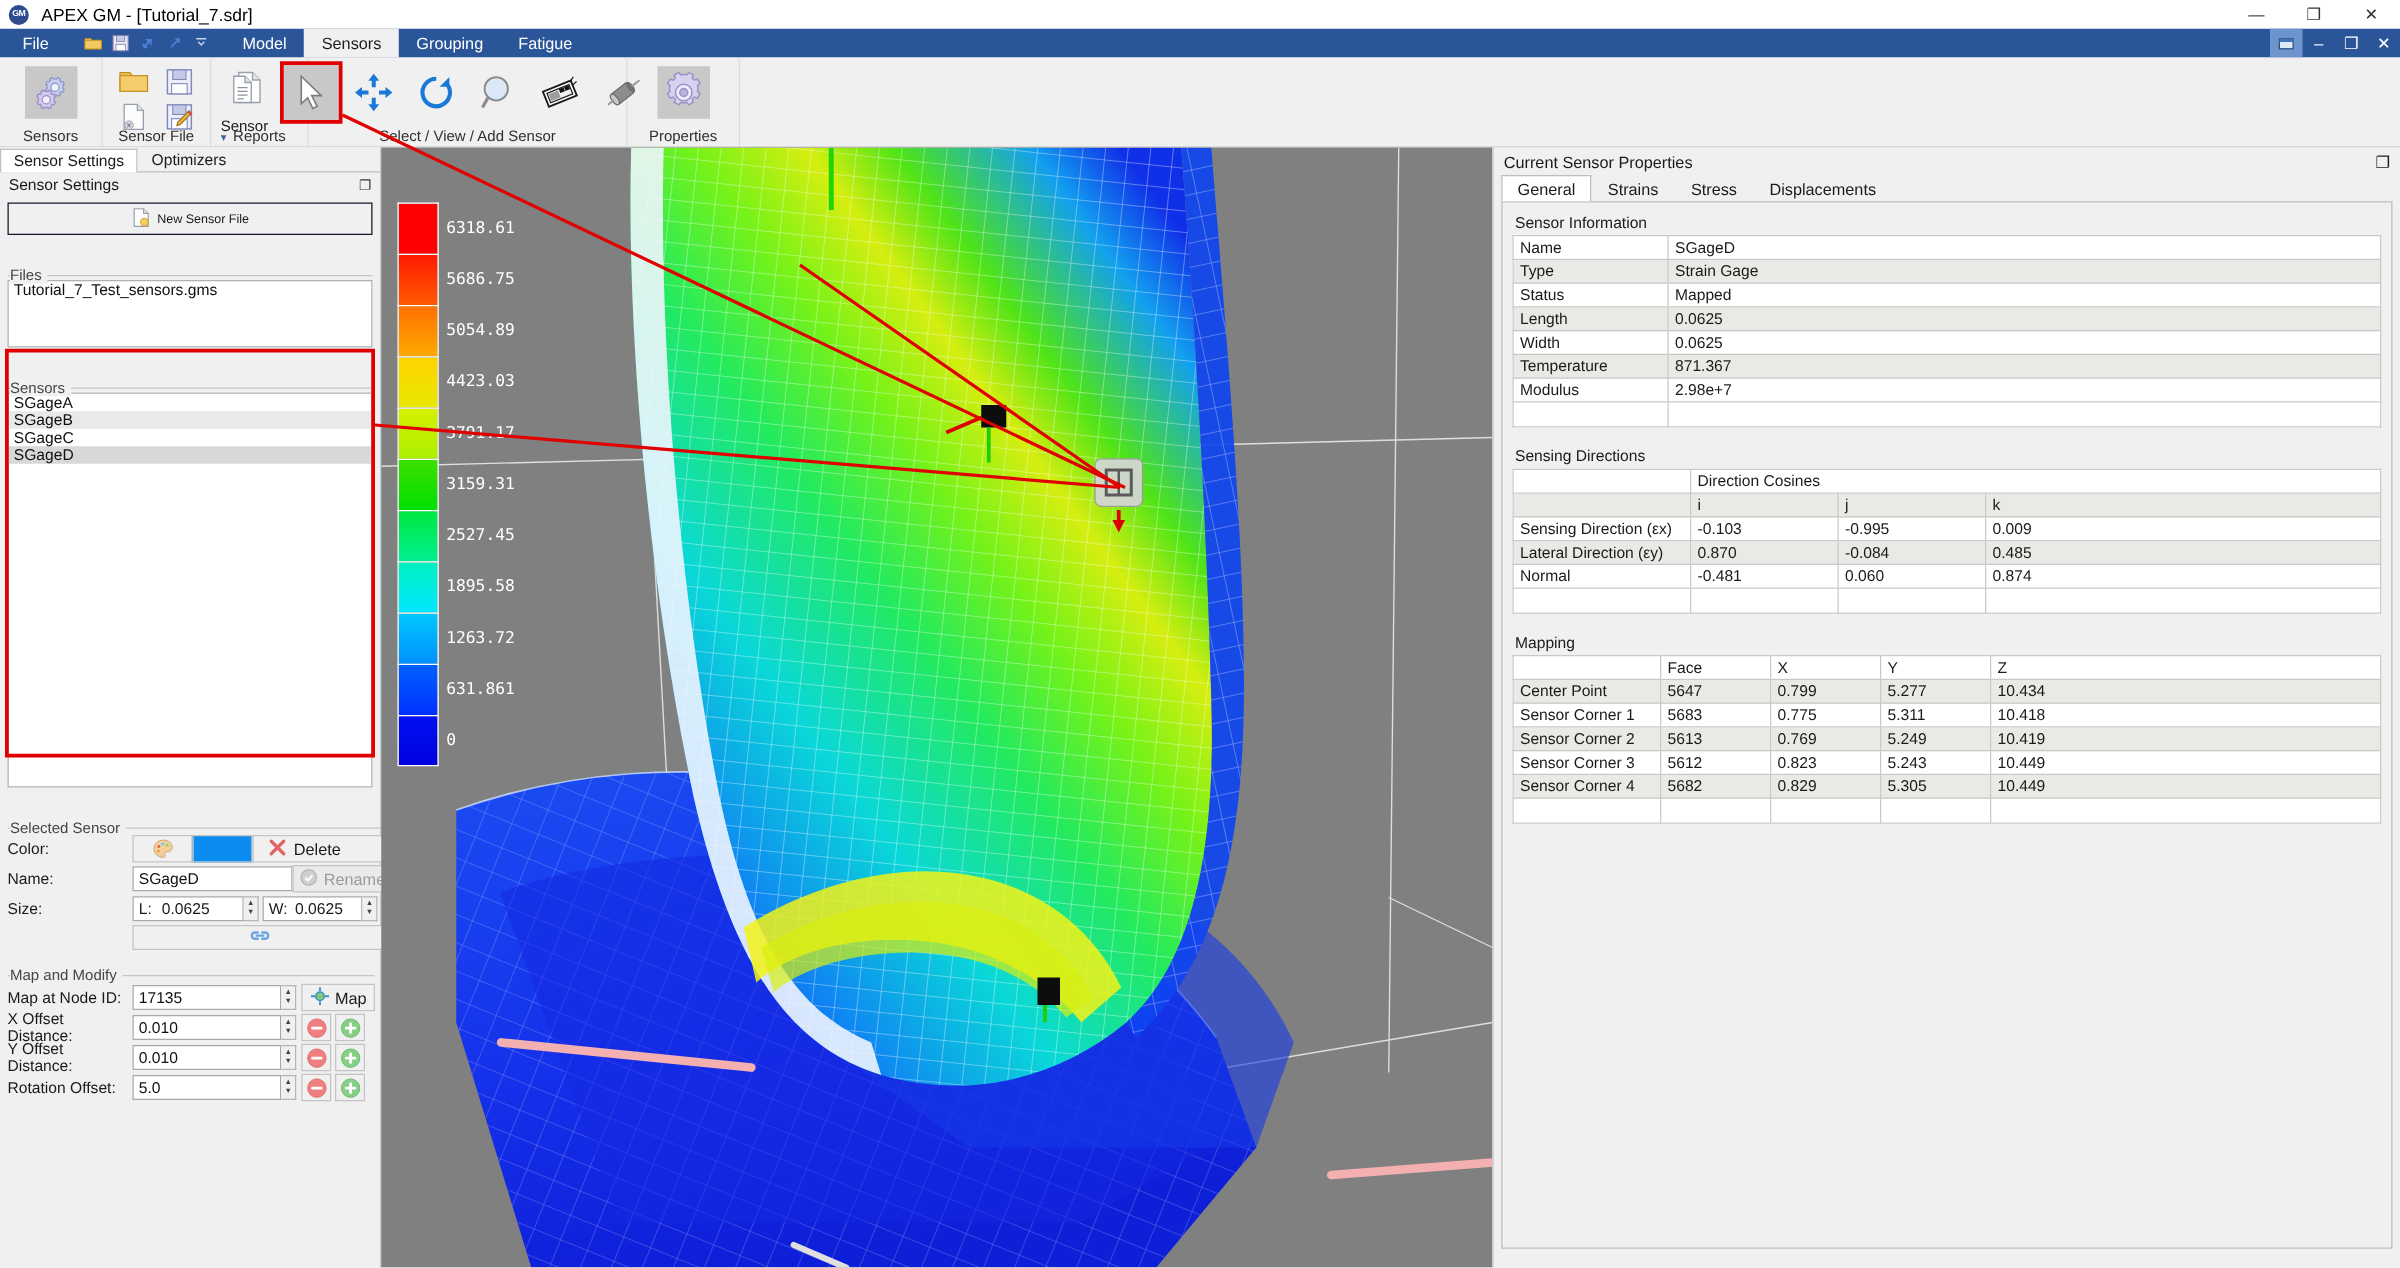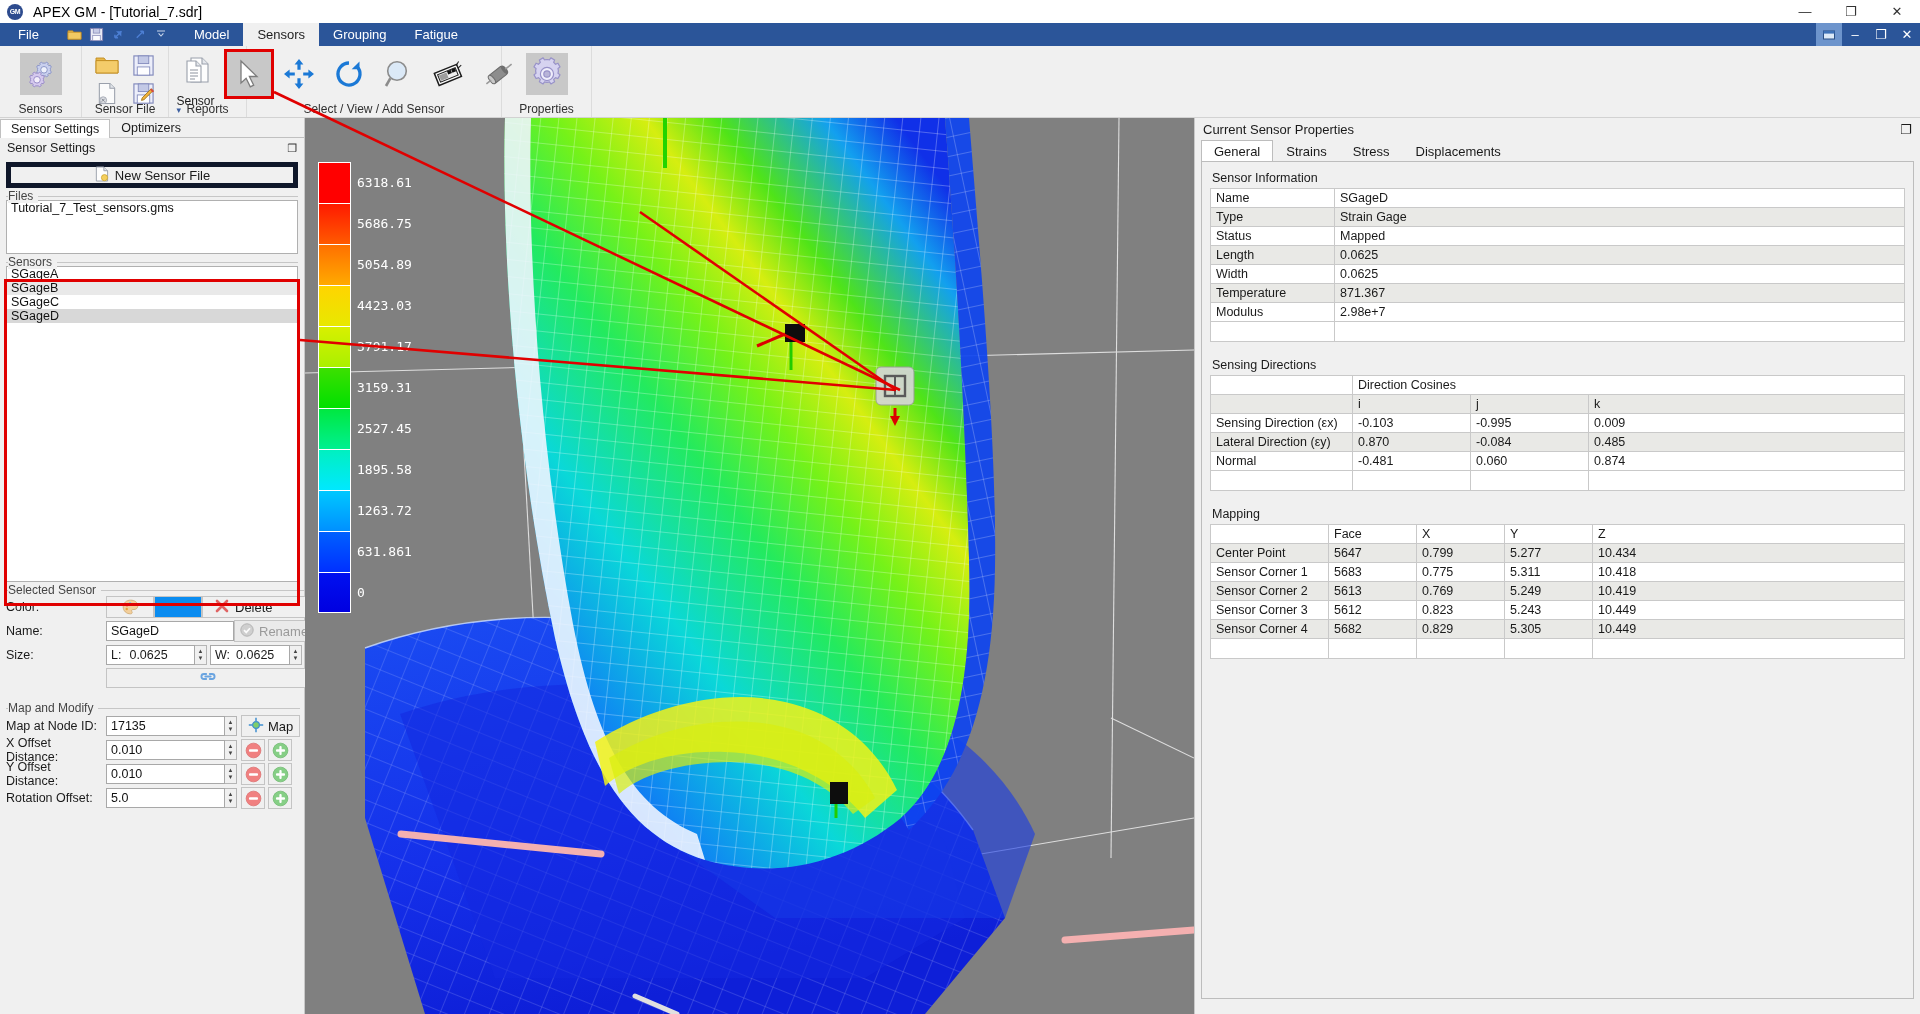--- a/index.html
+++ b/index.html
@@ -103,27 +103,27 @@
   .lp-tab.active { background: #ffffff; border-color: #c0c0c0;
      position: relative; top: 1px; }
   .lp-head {
     height: 20px; display: flex; align-items: center; padding: 0 7px;
     font-size: 12.5px; color: #1a1a1a; position: relative;
   }
   .lp-head .dockicon { margin-left: auto; font-size: 11px; color: #333; }
   .lp-body { padding: 0 6px; }
 
   .btn-std {
-    background: #f0f0f0; border: 5px solid #0f172a; height: 26px;
+    background: #f0f0f0; border: 1px solid #0f172a; height: 26px;
     display: flex; align-items: center; justify-content: center;
-    gap: 6px; font-size: 13px; color: #1a1a1a;
+    gap: 6px; font-size: 10px; color: #1a1a1a;
   }
 
   fieldset.grp {
-    border: none; margin-top: 0; padding: 0; position: relative;
+    border: none; margin-top: 24px; padding: 0; position: relative;
   }
   .grp-lbl {
     font-size: 12px; color: #454545; background: #f0f0f0;
     padding-right: 5px; position: relative; z-index: 2;
     display: inline-block; margin-bottom: -7px; margin-left: 2px;
   }
   .grp-line {
     height: 1px; background: #c6c6c6; width: 100%;
     position: relative; top: -7px;
   }

